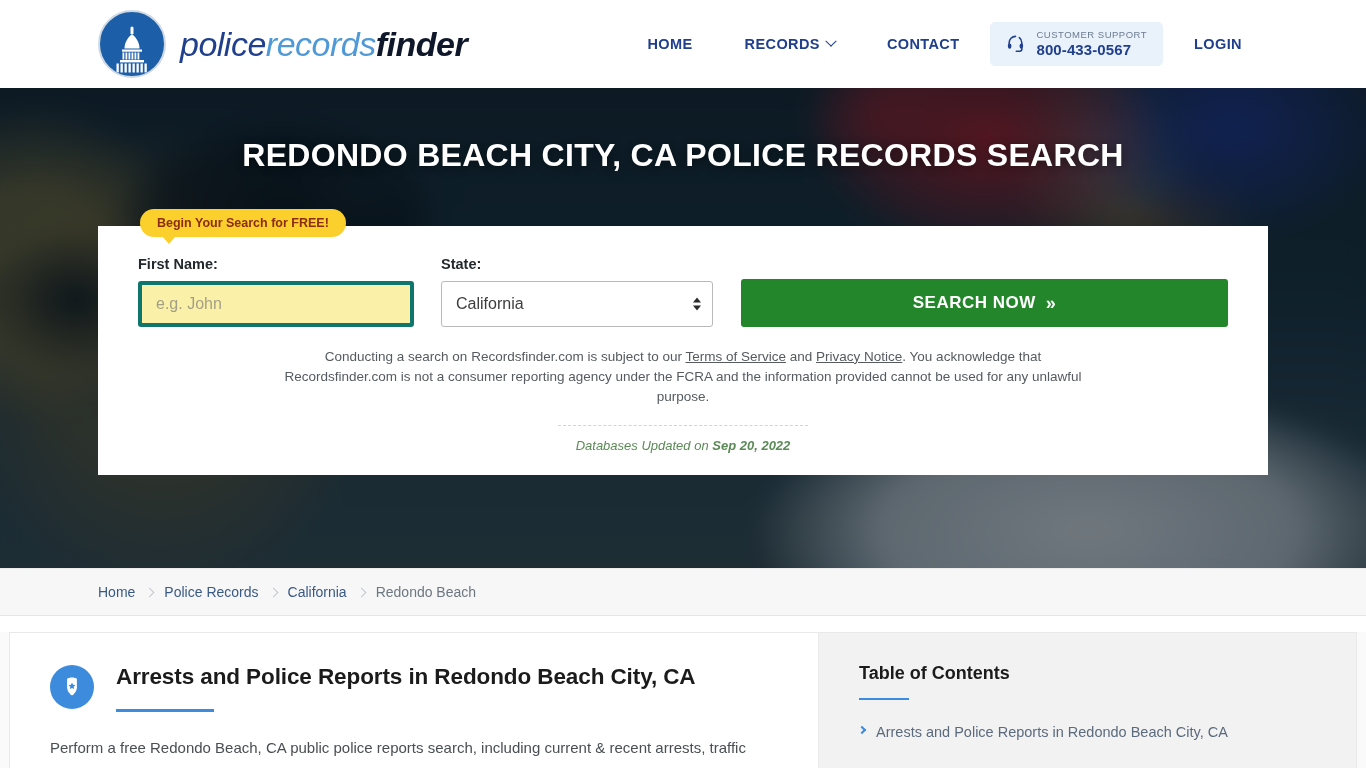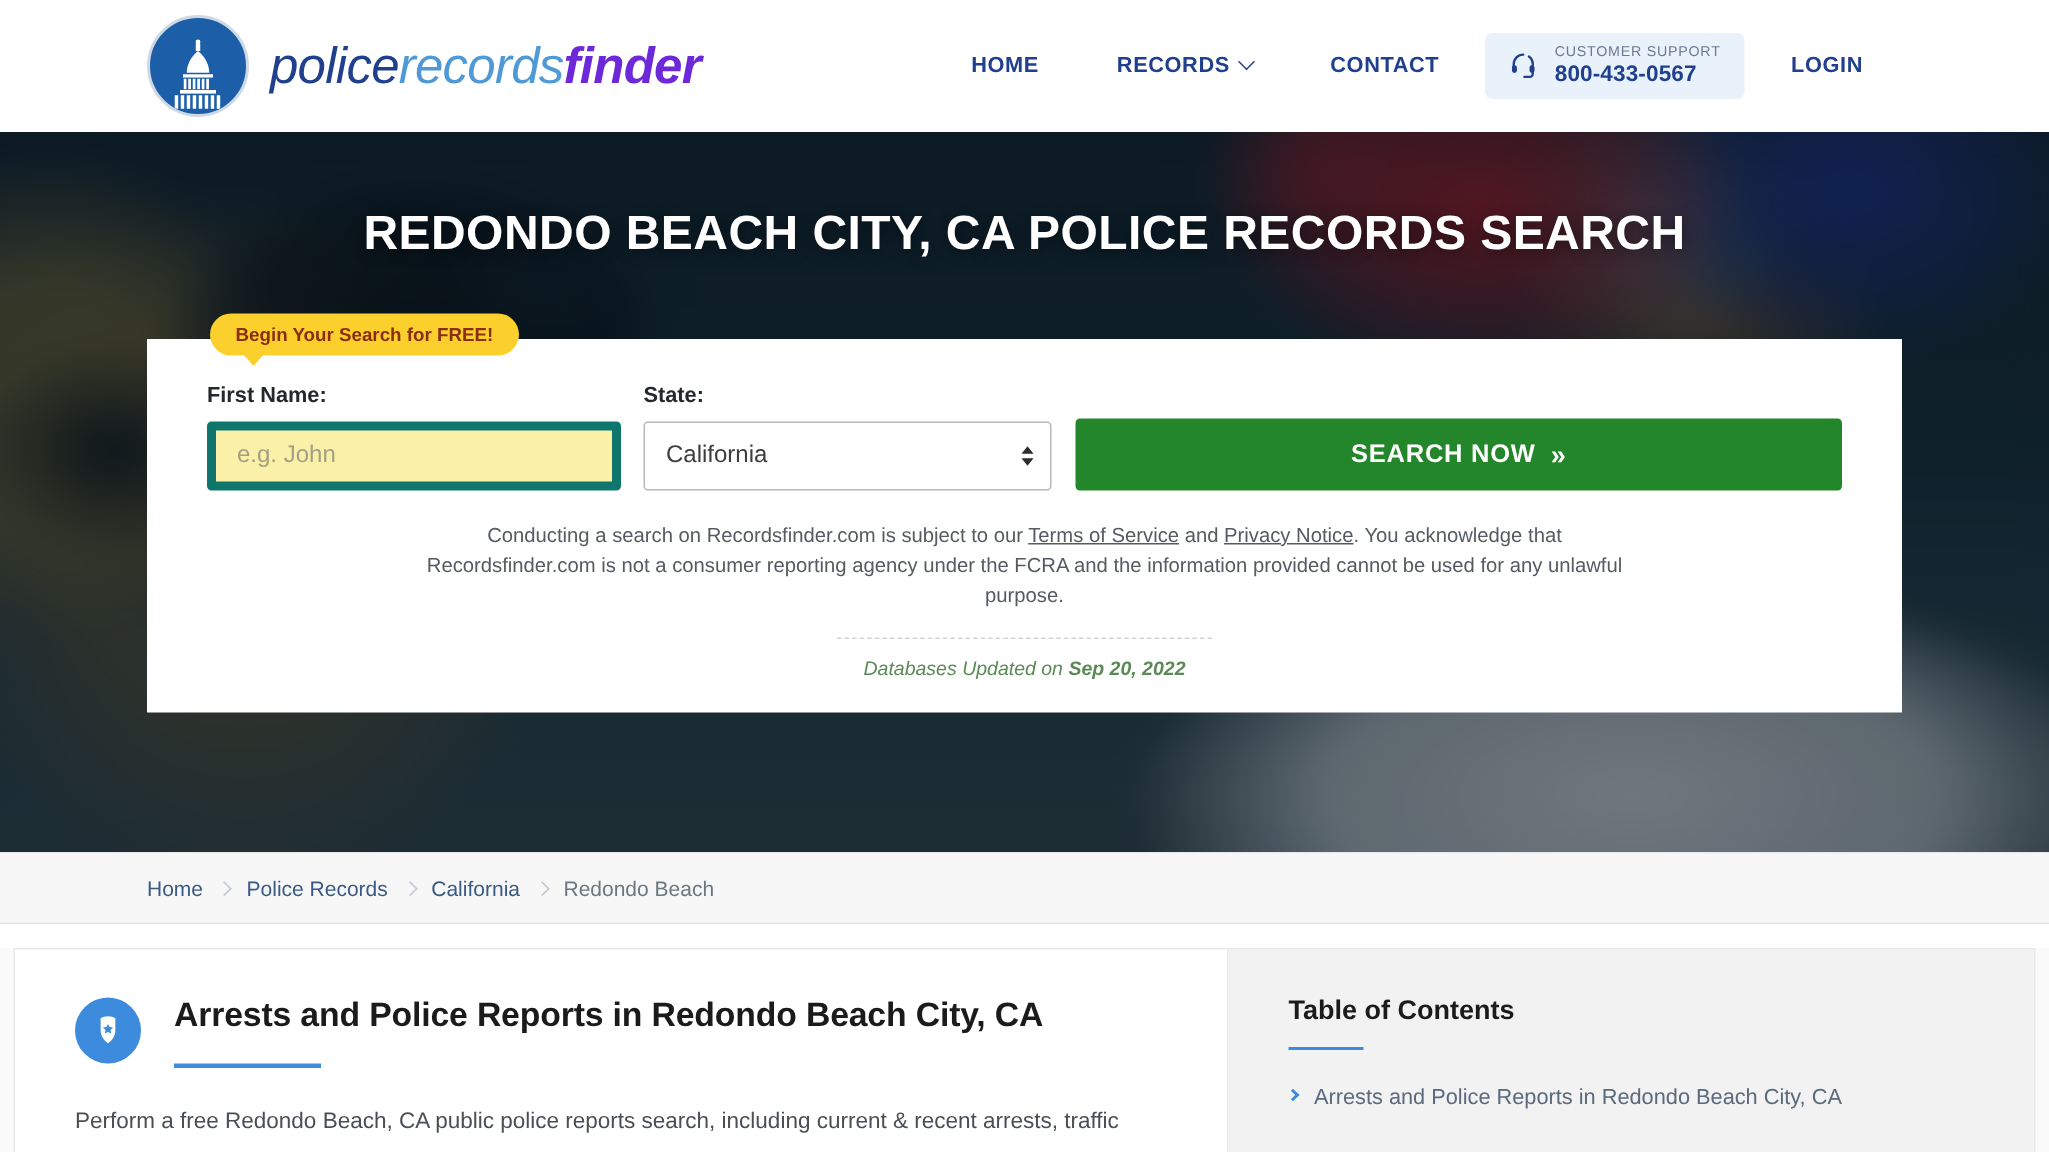--- a/index.html
+++ b/index.html
@@ -28,21 +28,21 @@
     display: flex; align-items: flex-end; justify-content: center;
     overflow: hidden;
     flex: 0 0 auto;
   }
   .logo-text {
     font-size: 34px; font-style: italic; font-weight: 400;
     letter-spacing: -0.5px; white-space: nowrap;
   }
   .logo-text .t1 { color: #20408e; }
   .logo-text .t2 { color: #4f9ad6; }
-  .logo-text .t3 { color: #6d28d9; font-weight: 700; }
+  .logo-text .t3 { color: #0f172a; font-weight: 700; }
 
   .main-nav {
     margin-left: auto;
     display: flex; align-items: center; gap: 0;
   }
   .nav-item {
     color: #20408e;
     font-size: 14.5px;
     font-weight: 700;
     letter-spacing: 0.4px;
@@ -156,33 +156,33 @@
   .free-badge::after {
     content: "";
     position: absolute;
     left: 22px; bottom: -7px;
     width: 0; height: 0;
     border-left: 7px solid transparent;
     border-right: 7px solid transparent;
     border-top: 8px solid #fbd02c;
   }
   .form-row {
-    display: flex; align-items: flex-end; gap: 4px;
+    display: flex; align-items: flex-end; gap: 16px;
   }
   .field { display: flex; flex-direction: column; }
   .f-first { width: 276px; margin-right: 11px; }
   .f-last  { width: 276px; margin-right: 11px; }
   .f-state { width: 272px; margin-right: 12px; }
   .field-label {
     font-size: 14.5px; font-weight: 700; color: #23282d;
     margin-bottom: 9px;
   }
   .text-input {
     height: 46px;
-    border: 6px solid #0f766e;
+    border: 4px solid #0f766e;
     border-radius: 3px;
     background: #fbf0a8;
     padding: 0 14px;
     font-size: 16px;
     color: #3d3d3d;
     font-family: "Liberation Sans", sans-serif;
     width: 100%;
   }
   .text-input::placeholder { color: #a39f86; }
   .select-wrap { position: relative; width: 100%; }

